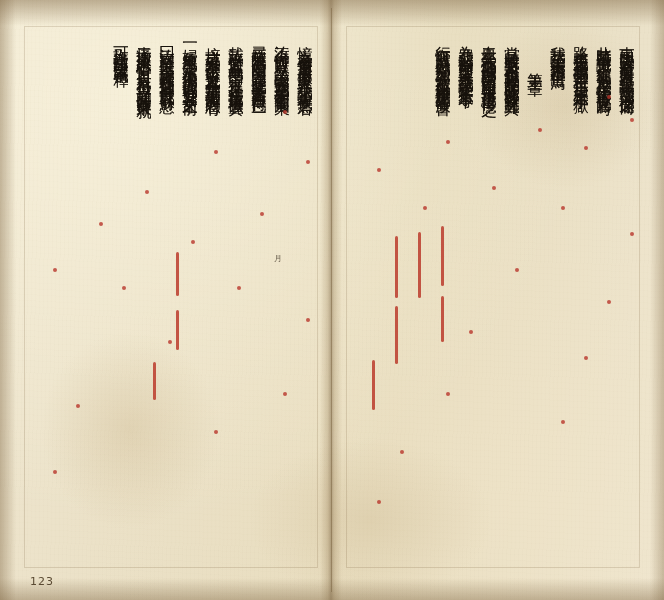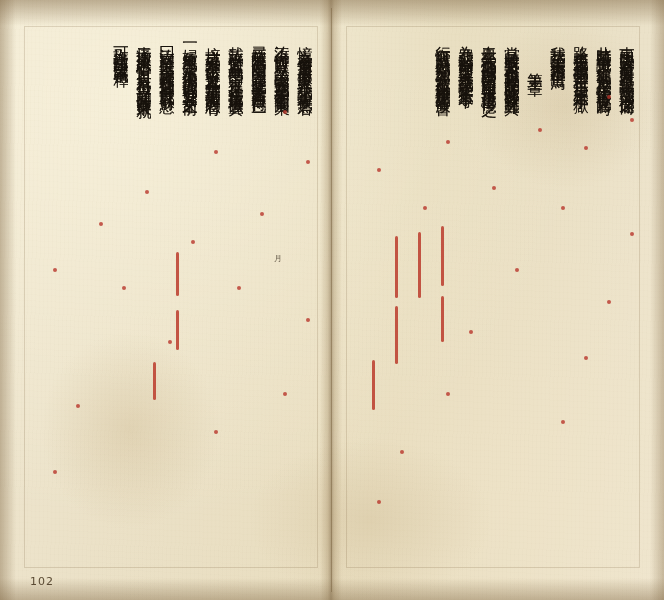--- a/index.html
+++ b/index.html
@@ -246,14 +246,14 @@
   <div class="reddot" style="left:53px;  top:470px;"></div>
 
   <div class="gutter"></div>
   <div class="gutter-line"></div>
 
   <div class="edge-top"></div>
   <div class="edge-bottom"></div>
   <div class="edge-left"></div>
   <div class="edge-right"></div>
 
-  <div class="page-number">102</div>
+  <div class="page-number">123</div>
 </div>
 
 </body></html>

